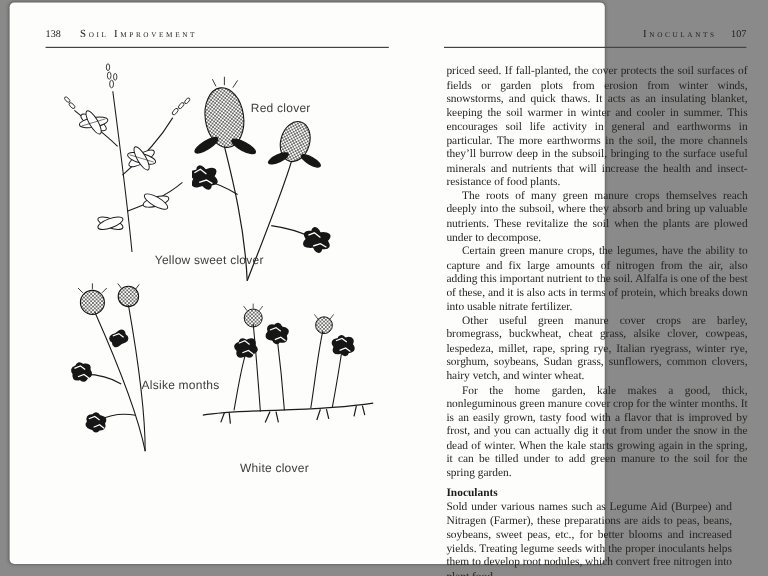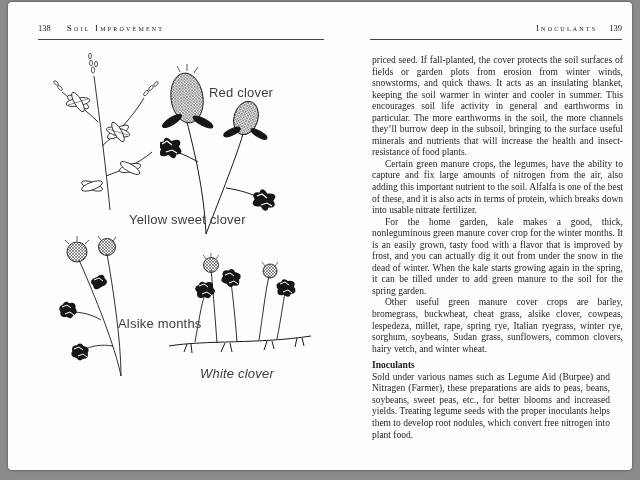--- a/index.html
+++ b/index.html
@@ -2,21 +2,21 @@
 <html><head>
 <meta charset="utf-8">
 <style>
   html,body{margin:0;padding:0;}
   body{
     width:640px;height:480px;position:relative;overflow:hidden;
     background:#8a8a8a;
     font-family:"Liberation Serif", serif;
   }
   .book{
-    position:absolute;left:8px;top:2px;width:624px;height:468px;
+    position:absolute;left:8px;top:2px;width:496px;height:468px;
     background:#fdfdfc;border-radius:4px;
     box-shadow:0 0 3px rgba(0,0,0,.45);
   }
   
   .runhead{position:absolute;top:21px;font-size:9px;color:#222;
     letter-spacing:2.2px;font-variant:small-caps;white-space:nowrap;}
   .pagenum{font-size:8.5px;letter-spacing:0;color:#222;}
   .rule{position:absolute;top:37px;height:1px;background:#444;}
   .rule-left{left:30px;width:286px;}
   .rule-right{left:362px;width:252px;}
@@ -30,26 +30,26 @@
     font-size:9.5px;line-height:11.55px;color:#272522;
     text-align:justify;
   }
   .bodycol p{margin:0;text-indent:13px;}
   .bodycol p.noindent{text-indent:0;}
   .sect-head{margin-top:5px;font-weight:bold;font-size:9.5px;color:#1d1b18;}
   .sect-body{margin:0;margin-left:13px;width:238px;text-align:justify;}
   
   .plantlabel{
     position:absolute;font-family:"Liberation Sans", sans-serif;
-    font-size:13px;color:#3c3c3c;letter-spacing:.2px;white-space:nowrap;
+    font-size:10px;color:#3c3c3c;letter-spacing:.2px;white-space:nowrap;
   }
   .lbl-red{left:201px;top:83px;}
   .lbl-yellow{left:101px;top:210px;margin-left:20px;}
   .lbl-alsike{left:110px;top:314px;}
-  .lbl-white{left:192px;top:364px;font-style:italic;}
+  .lbl-white{left:192px;top:383px;}
   .caption{
     position:absolute;left:24px;top:384px;width:300px;
     font-style:italic;font-size:8.7px;line-height:10.6px;color:#33312e;
   }
   .illus{position:absolute;}
   .il-yellow{left:40px;top:44px;}
   .il-red{left:152px;top:56px;}
   .il-alsike{left:47px;top:234px;}
   .il-white{left:157px;top:248px;}
   svg{display:block;}
@@ -58,21 +58,21 @@
 <body>
 
 <div class="book">
 
   <div class="runhead runhead-left">
     <span class="pagenum">138</span><span class="gap"></span><span>Soil Improvement</span>
   </div>
   <div class="rule rule-left"></div>
 
   <div class="runhead runhead-right">
-    <span>Inoculants</span><span class="gap"></span><span class="pagenum">139</span>
+    <span>Inoculants</span><span class="gap"></span><span class="pagenum">107</span>
   </div>
   <div class="rule rule-right"></div>
 
   <svg class="illus il-yellow" width="120" height="168" viewBox="0 0 120 168">
     <g stroke="#1c1c1c" fill="none" stroke-width="0.9">
       <path d="M62,164 C58,122 52,76 46,30"></path>
       <path d="M54,100 C68,88 84,72 96,52"></path>
       <path d="M50,76 C38,64 26,56 14,46"></path>
       <path d="M58,130 C74,124 90,118 104,106"></path>
     </g>
@@ -263,20 +263,21 @@
   </svg>
 
   <div class="plantlabel lbl-red">Red clover</div>
   <div class="plantlabel lbl-yellow">Yellow sweet clover</div>
   <div class="plantlabel lbl-alsike">Alsike months</div>
   <div class="plantlabel lbl-white">White clover</div>
 
 
   <div class="bodycol">
     <p class="noindent">priced seed. If fall-planted, the cover protects the soil surfaces of fields or garden plots from erosion from winter winds, snowstorms, and quick thaws. It acts as an insulating blanket, keeping the soil warmer in winter and cooler in summer. This encourages soil life activity in general and earthworms in particular. The more earthworms in the soil, the more channels they’ll burrow deep in the subsoil, bringing to the surface useful minerals and nutrients that will increase the health and insect-resistance of food plants.</p>
+    <p>The roots of many green manure crops themselves reach deeply into the subsoil, where they absorb and bring up valuable nutrients. These revitalize the soil when the plants are plowed under to decompose.</p>
     <p>Certain green manure crops, the legumes, have the ability to capture and fix large amounts of nitrogen from the air, also adding this important nutrient to the soil. Alfalfa is one of the best of these, and it is also acts in terms of protein, which breaks down into usable nitrate fertilizer.</p>
+    <p>Other useful green manure cover crops are barley, bromegrass, buckwheat, cheat grass, alsike clover, cowpeas, lespedeza, millet, rape, spring rye, Italian ryegrass, winter rye, sorghum, soybeans, Sudan grass, sunflowers, common clovers, hairy vetch, and winter wheat.</p>
     <p>For the home garden, kale makes a good, thick, nonleguminous green manure cover crop for the winter months. It is an easily grown, tasty food with a flavor that is improved by frost, and you can actually dig it out from under the snow in the dead of winter. When the kale starts growing again in the spring, it can be tilled under to add green manure to the soil for the spring garden.</p>
-    <p>Other useful green manure cover crops are barley, bromegrass, buckwheat, cheat grass, alsike clover, cowpeas, lespedeza, millet, rape, spring rye, Italian ryegrass, winter rye, sorghum, soybeans, Sudan grass, sunflowers, common clovers, hairy vetch, and winter wheat.</p>
     <div class="sect-head">Inoculants</div>
     <p class="sect-body noindent">Sold under various names such as Legume Aid (Burpee) and Nitragen (Farmer), these preparations are aids to peas, beans, soybeans, sweet peas, etc., for better blooms and increased yields. Treating legume seeds with the proper inoculants helps them to develop root nodules, which convert free nitrogen into plant food.</p>
   </div>
 
 </div>
 
 </body></html>

